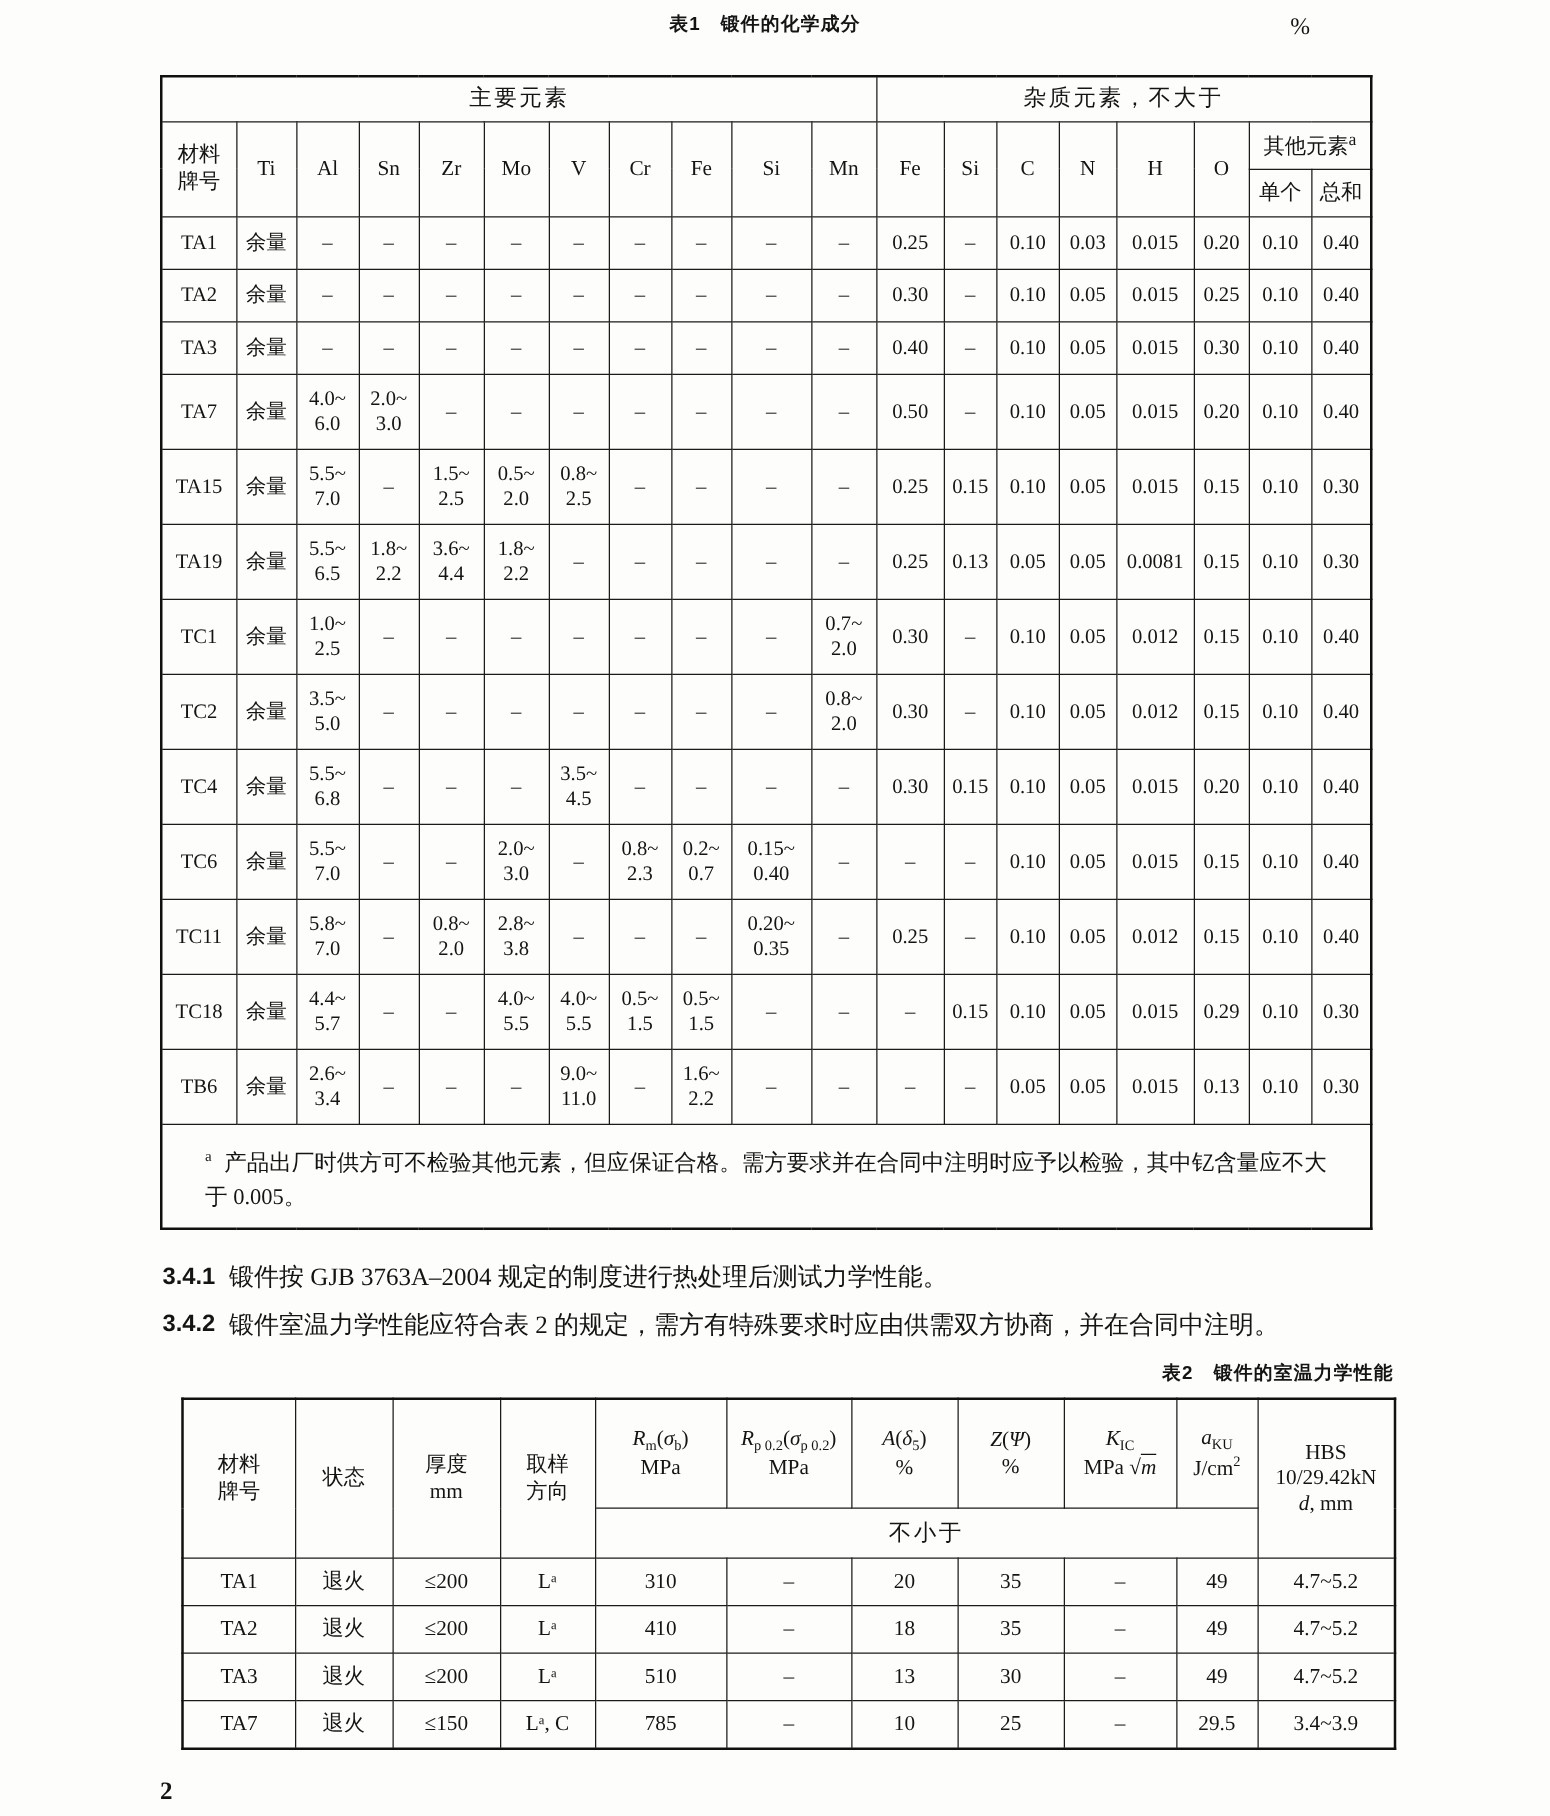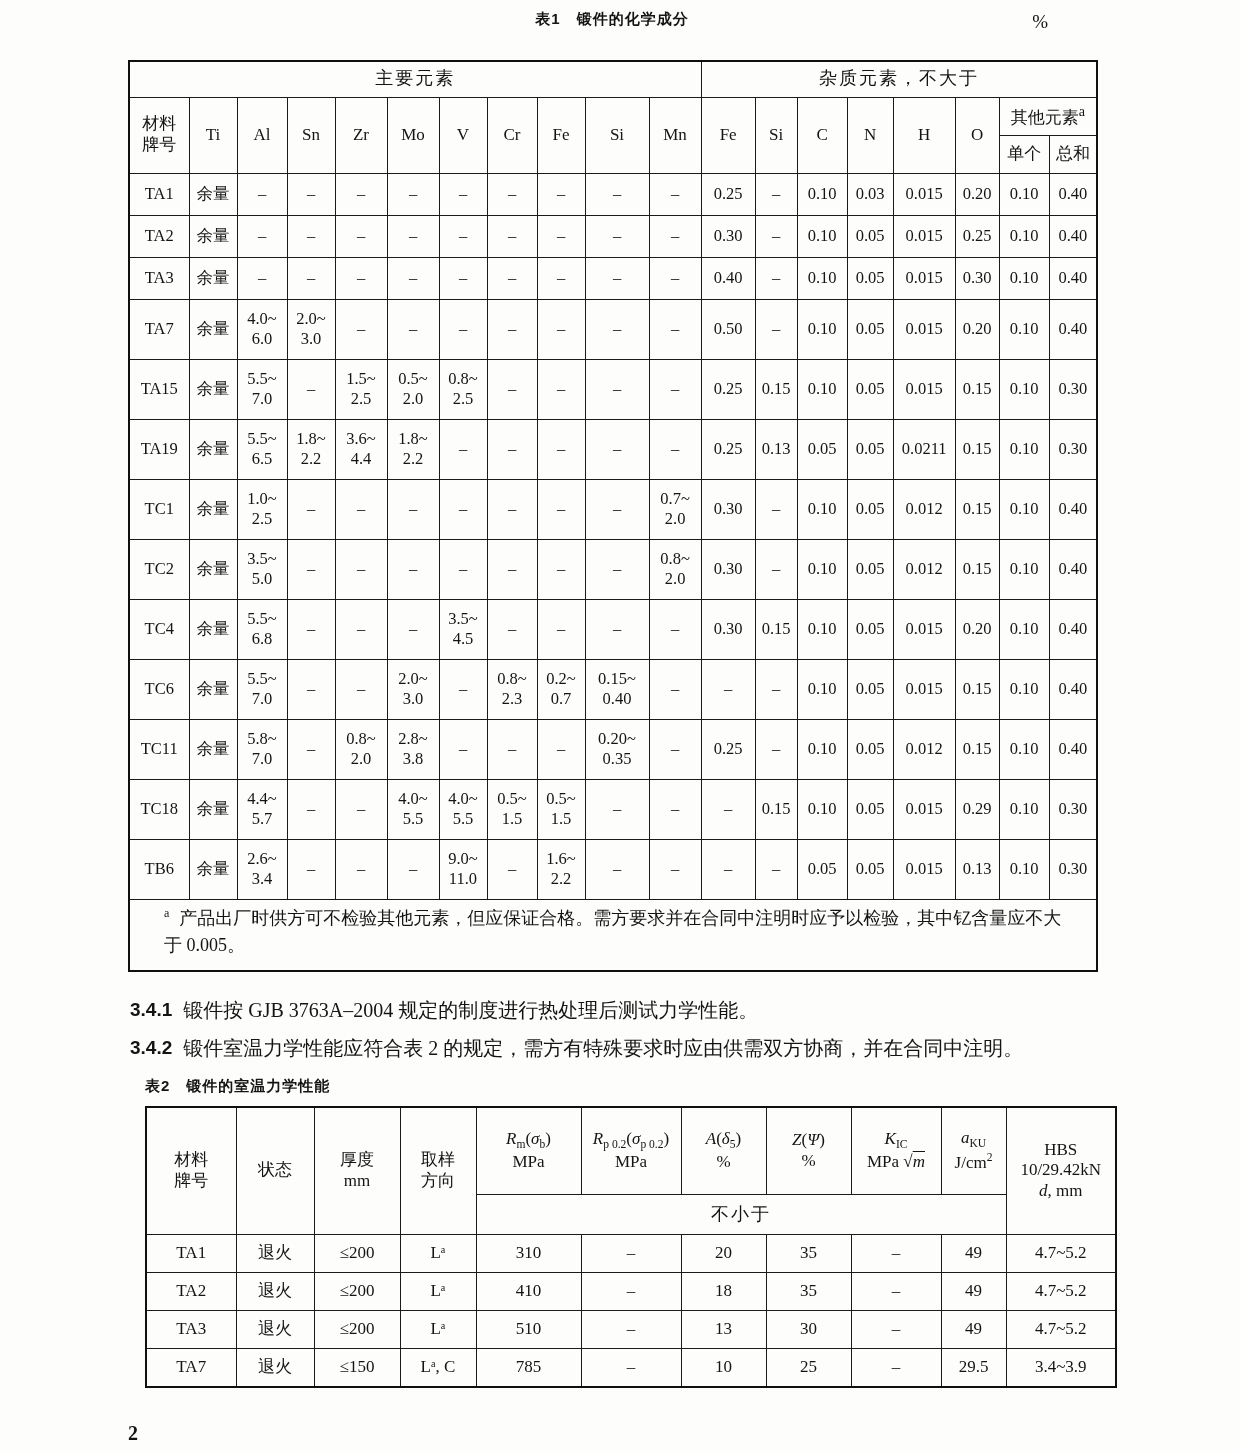--- a/index.html
+++ b/index.html
@@ -9,21 +9,21 @@
     font-family:"Liberation Serif","DejaVu Serif",serif;
   }
   
   .t1-titlebar { position:relative; margin:10px 0 0 128px; width:968px; height:30px; }
   .t1-title, .t2-title-text {
     font-family:"Liberation Sans","DejaVu Sans",sans-serif;
     font-weight:bold; font-size:15px; letter-spacing:1px;
   }
   .t1-title { position:absolute; left:0; right:0; text-align:center; }
   .t1-unit  { position:absolute; right:48px; top:1px; font-size:19px; }
-  .t2-titlebar { margin:14px 0 0 145px; width:970px; text-align:left; }
+  .t2-titlebar { margin:14px 0 0 145px; width:970px; text-align:right; }
 
   
   table { border-collapse:collapse; table-layout:fixed; background:#fdfdfb; }
   th, td {
     border:1px solid #1b1b1b; text-align:center; vertical-align:middle;
     padding:2px 1px; white-space:pre-line; line-height:1.22;
     font-size:17px; font-weight:normal; overflow:hidden;
   }
   .t1, .t2 { border:2px solid #101010; }
 
@@ -31,21 +31,21 @@
   .t1 { margin:20px 0 0 128px; width:968px; }
   .t1 tr.hdr1 { height:36px; }
   .t1 tr.hdr1 th { font-size:18px; letter-spacing:2px; }
   .t1 tr.hdr2 { height:38px; }
   .t1 tr.hdr3 { height:38px; }
   .t1 th { font-size:17px; }
   .t1 tbody tr { height:42px; }
   .t1 tbody tr.tall { height:60px; }
   .t1 tbody td { font-size:16.5px; }
   .t1 td.footnote {
-    text-align:left; white-space:normal; padding:4px 26px 8px 34px;
+    text-align:left; white-space:normal; padding:16px 26px 8px 34px;
     font-size:18px; line-height:1.55; height:58px; vertical-align:top;
   }
   .t1 td.footnote sup { font-size:12px; margin-right:10px; }
 
   
   .paras { margin:24px 60px 0 130px; }
   .para { display:flex; gap:11px; margin-bottom:9px; font-size:20px; line-height:1.45; }
   .para-num { font-weight:bold; white-space:nowrap; font-family:"Liberation Sans","DejaVu Sans",sans-serif; font-size:19px; }
 
   
@@ -249,21 +249,21 @@
 2.2</td>
           <td>–</td>
           <td>–</td>
           <td>–</td>
           <td>–</td>
           <td>–</td>
           <td>0.25</td>
           <td>0.13</td>
           <td>0.05</td>
           <td>0.05</td>
-          <td>0.0211</td>
+          <td>0.0081</td>
           <td>0.15</td>
           <td>0.10</td>
           <td>0.30</td>
         </tr>
         <tr class="tall">
           <td>TC1</td>
           <td>余量</td>
           <td>1.0~
 2.5</td>
           <td>–</td>

